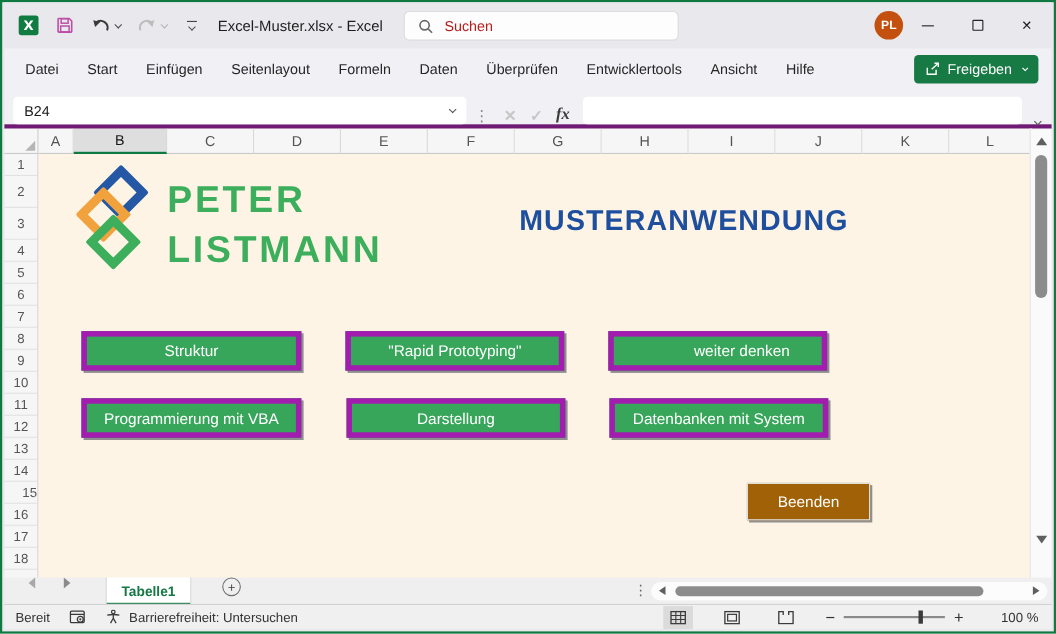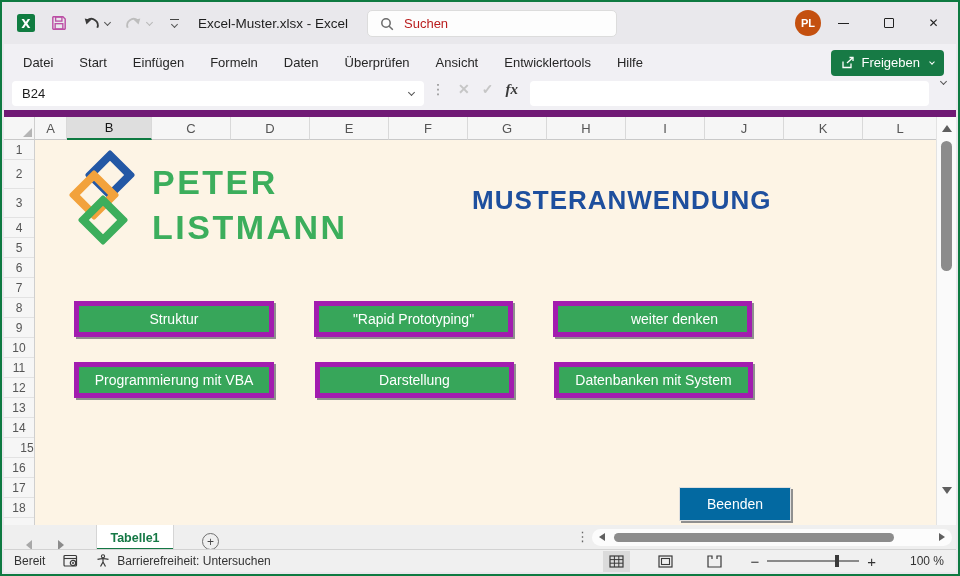--- a/index.html
+++ b/index.html
@@ -34,22 +34,22 @@
   .ribbonrow { position:absolute; left:2px; right:2px; top:42px; height:37px;
                background:#F1F0F4; display:flex; align-items:center; padding-left:6px; }
   .ribbon-tab { font-size:13px; color:#262626; padding:0 13px; line-height:37px; white-space:nowrap; }
   .share-btn { margin-left:auto; margin-right:12px; height:26px; background:#177A45;
                border-radius:4px; color:#fff; font-size:13px; display:flex; align-items:center;
                padding:0 10px; gap:6px; }
   .share-btn .chev { border-color:#fff; width:4px; height:4px; }
 
   
   .formularow { position:absolute; left:2px; right:2px; top:79px; height:36px;
-                background:#F1F0F4; display:flex; align-items:flex-start; padding-left:8px;
-                border-bottom:7px solid #701a75; }
+                background:#F1F0F4; display:flex; align-items:flex-end; padding-left:8px;
+                border-bottom:4px solid #701a75; }
   .namebox { width:412px; height:25px; background:#fff; border-radius:4px;
              display:flex; align-items:center; padding:0 10px; font-size:13px; color:#1c1c1c; }
   .namebox .chev { margin-left:auto; }
   .vdots { color:#8b8b8b; font-size:14px; margin:0 7px; letter-spacing:0; }
   .fbtn { font-size:14px; color:#C6C6C6; font-weight:bold; padding:0 6px; }
   .fx { font-family:"Liberation Serif", serif; font-style:italic; font-size:15px;
         color:#3a3a3a; font-weight:bold; padding:0 6px; }
   .formulain { flex:1; height:25px; background:#fff; border-radius:4px; margin:0 8px 0 6px;
                font-size:13px; color:#1c1c1c; display:flex; align-items:center; padding-left:8px;}
   .fchev { margin-right:10px; }
@@ -95,21 +95,21 @@
             border-left:5px solid transparent; border-right:5px solid transparent;
             border-bottom:7px solid #5F5F5F; }
   .tri-down { position:absolute; bottom:34px; left:5px; width:0; height:0;
             border-left:5px solid transparent; border-right:5px solid transparent;
             border-top:7px solid #5F5F5F; }
   .vthumb { position:absolute; top:24px; left:4px; width:11px; height:130px;
             background:#8C8C8C; border-radius:6px; }
 
   
   .tabbar { position:absolute; left:2px; right:2px; top:523px; height:25px; background:#EFEFEF;
-            display:flex; align-items:flex-end; }
+            display:flex; align-items:flex-start; }
   .nav-tri { width:0; height:0; border-top:5px solid transparent; border-bottom:5px solid transparent; }
   .nav-left { border-right:6px solid #A8A8A8; margin-left:22px; }
   .nav-right { border-left:6px solid #8b8b8b; margin-left:26px; }
   .sheettab { margin-left:32px; width:78px; height:25px; background:#fff; position:relative;
               border-left:1px solid #D5D5D5; border-right:1px solid #D5D5D5;
               display:flex; align-items:center; justify-content:center;
               font-size:12.5px; font-weight:bold; color:#157845; }
   .sheettab::after { content:""; position:absolute; left:0; right:0; bottom:0; height:2px; background:#157845; }
   .addsheet { margin-left:28px; width:17px; height:17px; border:1px solid #707070; border-radius:50%;
               display:flex; align-items:center; justify-content:center; font-size:12px; color:#444; }
@@ -196,25 +196,26 @@
           <span>✕</span>
         </div>
     </div>
   </div>
 
   <div class="ribbonrow">
     <div id="ribbon-tabs" style="display:flex;">
         <div class="ribbon-tab">Datei</div>
         <div class="ribbon-tab">Start</div>
         <div class="ribbon-tab">Einfügen</div>
+        <div class="ribbon-tab">Seitenlayout</div>
         <div class="ribbon-tab">Formeln</div>
         <div class="ribbon-tab">Daten</div>
         <div class="ribbon-tab">Überprüfen</div>
+        <div class="ribbon-tab">Entwicklertools</div>
         <div class="ribbon-tab">Ansicht</div>
-        <div class="ribbon-tab">Entwicklertools</div>
         <div class="ribbon-tab">Hilfe</div>
       </div>
     <div class="share-btn">
       <svg width="14" height="13" viewBox="0 0 14 13">
         <path d="M2 5.5 L2 11.5 L10 11.5 L10 7.5" fill="none" stroke="#fff" stroke-width="1.3"></path>
         <path d="M6 7 L12 1.5" fill="none" stroke="#fff" stroke-width="1.3"></path>
         <path d="M8.5 1.5 L12 1.5 L12 5" fill="none" stroke="#fff" stroke-width="1.3"></path>
       </svg>
       <span>Freigeben</span>
       <span class="chev"></span>
@@ -292,21 +293,21 @@
 
       <div id="app-buttons">
           <div class="app-btn" style="left: 39px; top: 161px; width: 200px; background: rgb(55, 166, 90);">Struktur</div>
           <div class="app-btn" style="left: 279px; top: 161px; width: 199px; background: rgb(55, 166, 90);">"Rapid Prototyping"</div>
           <div class="app-btn" style="left: 518px; top: 161px; width: 199px; background: rgb(55, 166, 90); padding-left: 44px;">weiter denken</div>
           <div class="app-btn" style="left: 39px; top: 222px; width: 200px; background: rgb(55, 166, 90);">Programmierung mit VBA</div>
           <div class="app-btn" style="left: 280px; top: 222px; width: 199px; background: rgb(55, 166, 90);">Darstellung</div>
           <div class="app-btn" style="left: 519px; top: 222px; width: 199px; background: rgb(55, 166, 90);">Datenbanken mit System</div>
         </div>
 
-      <div class="exit-btn" style="background: #0369a1; margin-top: 48px;">Beenden</div>
+      <div class="exit-btn" style="background: #a16207;">Beenden</div>
     </div>
   </div>
 
   <div class="vscroll">
     <span class="tri-up"></span>
     <span class="vthumb"></span>
     <span class="tri-down"></span>
   </div>
 
   <div class="tabbar">

